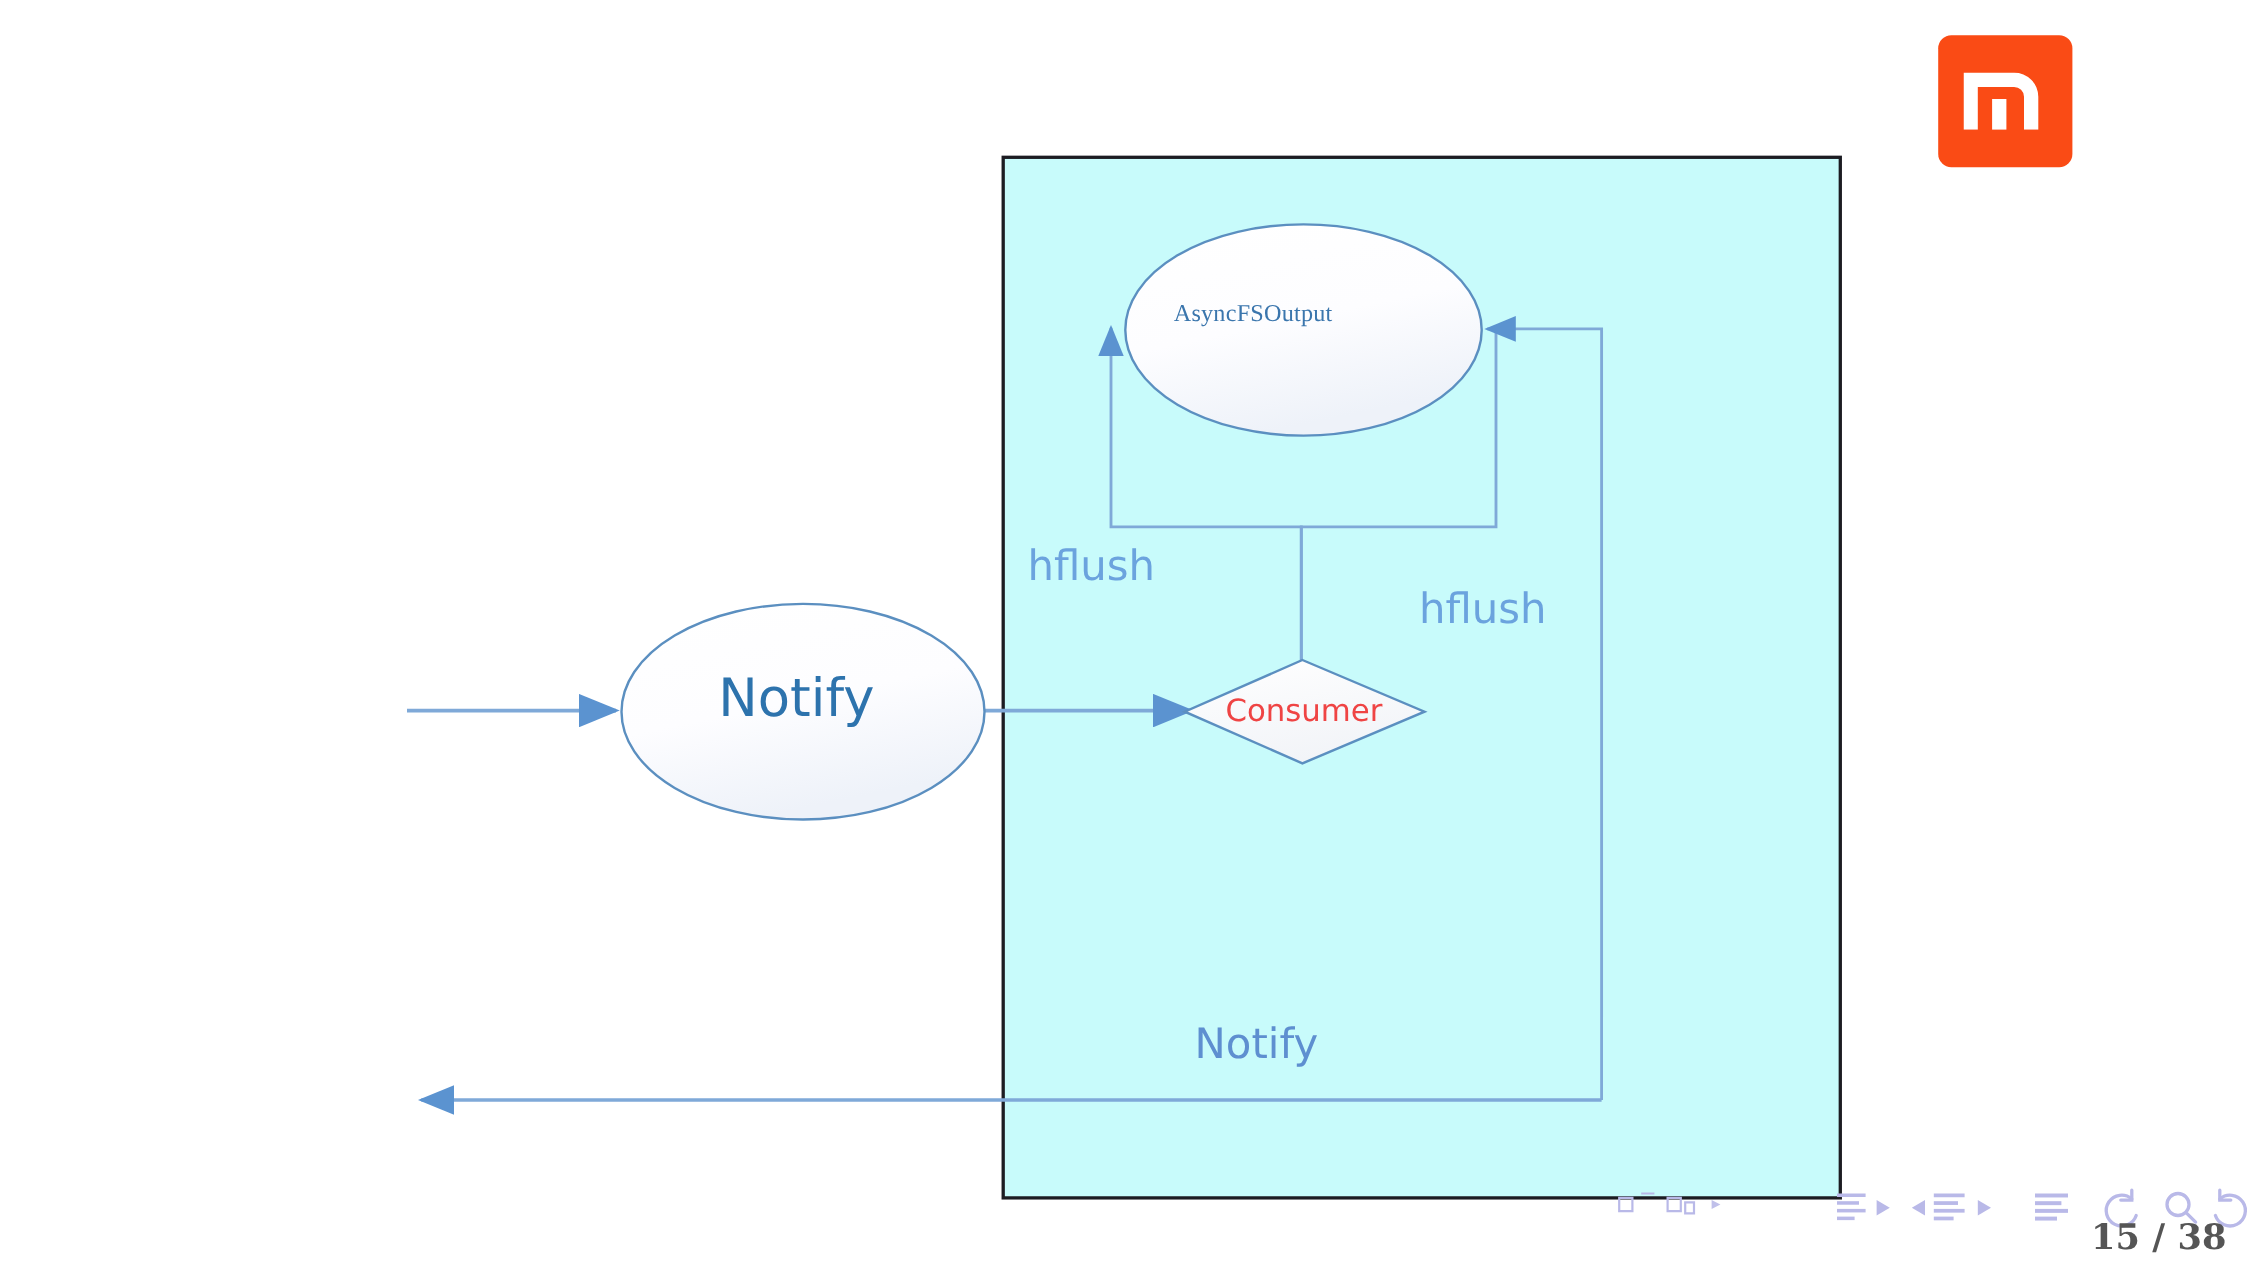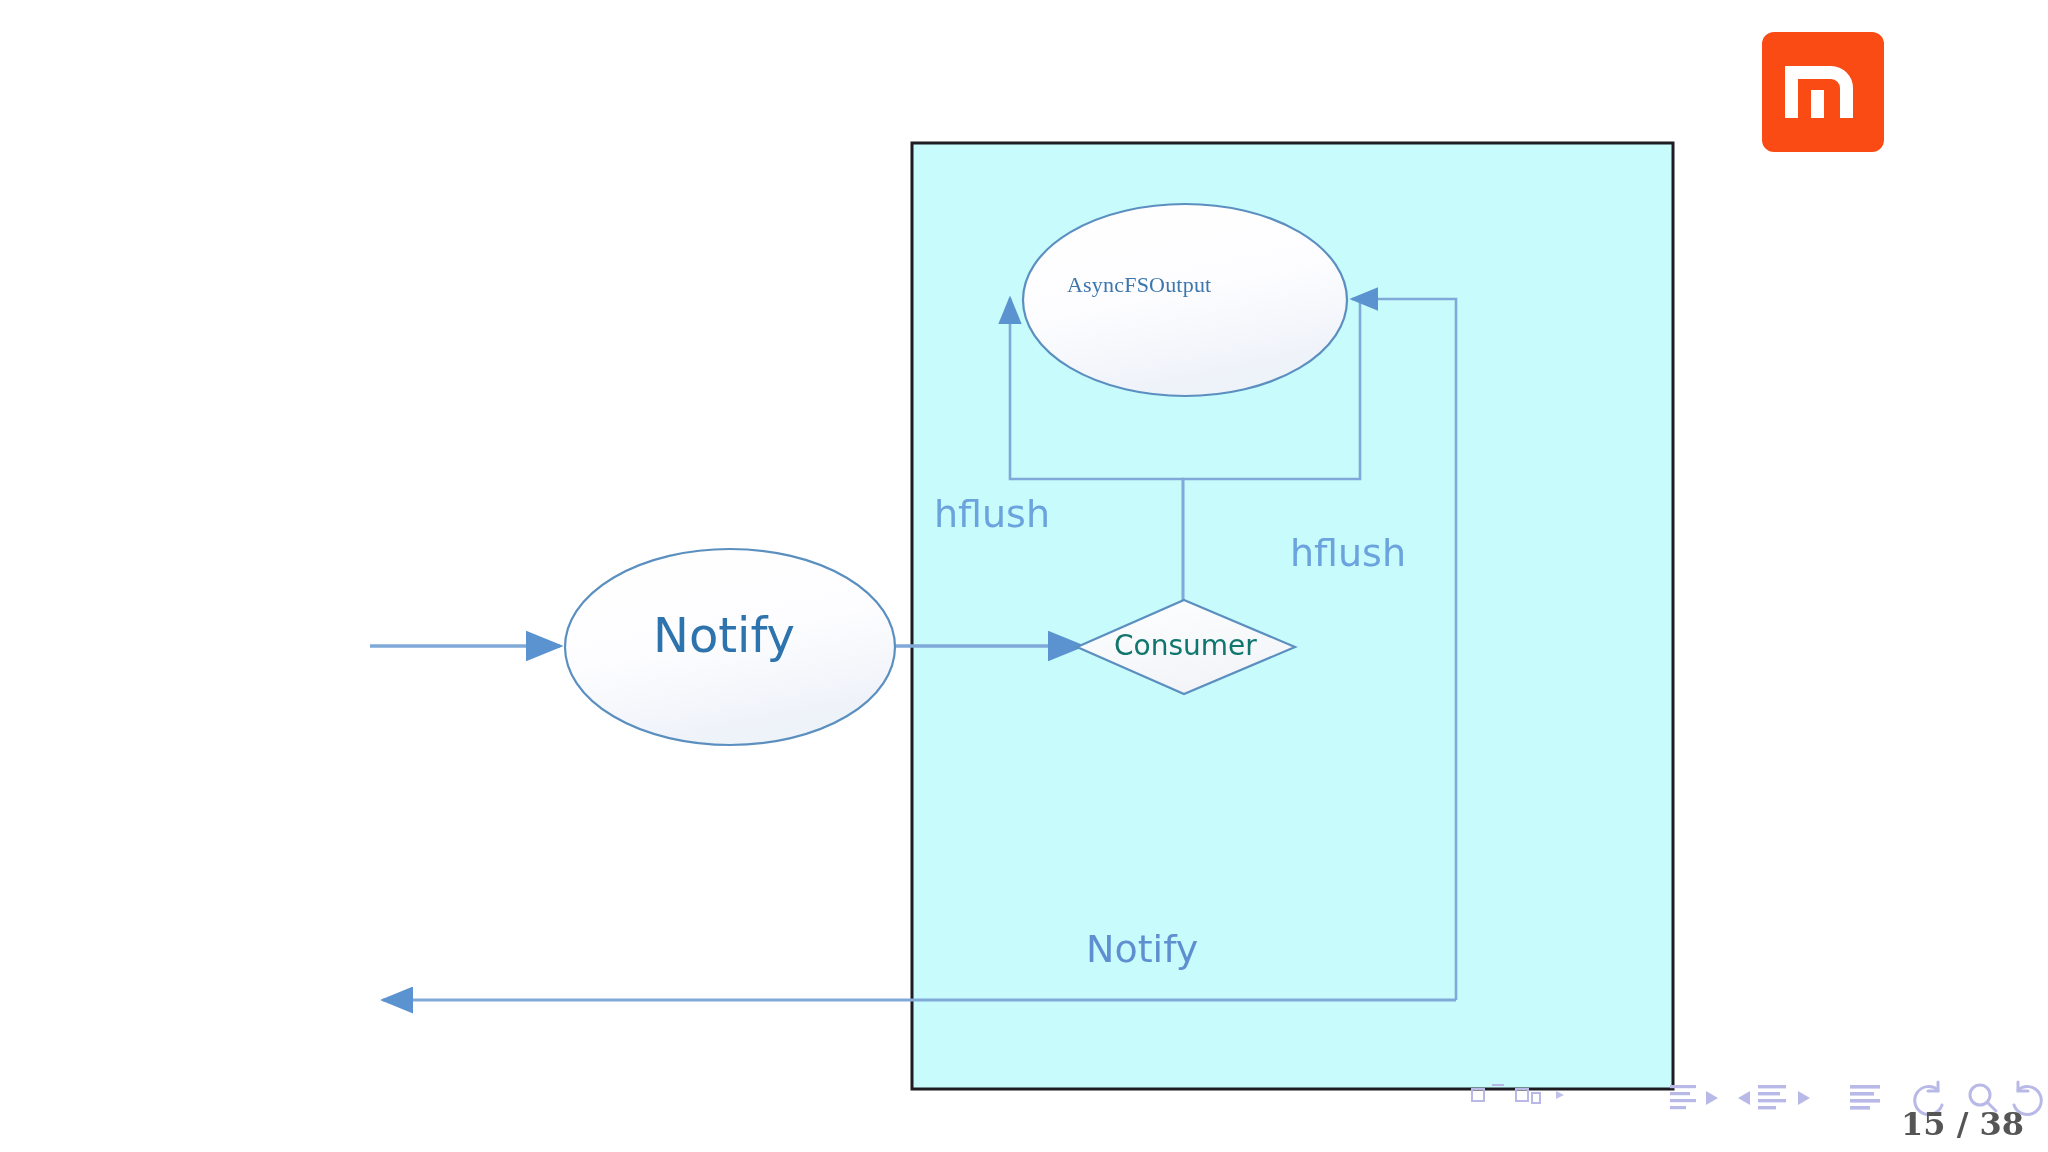--- a/index.html
+++ b/index.html
@@ -98,21 +98,21 @@
   #label-queue {
     left: 653px;
     top: 607px;
     font-size: 48px;
     color: #2d73ad;
   }
   #label-consumer {
     left: 1114px;
     top: 629px;
     font-size: 28px;
-    color: #0f766e;
+    color: #ef4444;
   }
   #label-append {
     left: 934px;
     top: 492px;
     font-size: 38px;
     color: #6ba3de;
   }
   #label-hflush {
     left: 1290px;
     top: 492px;

